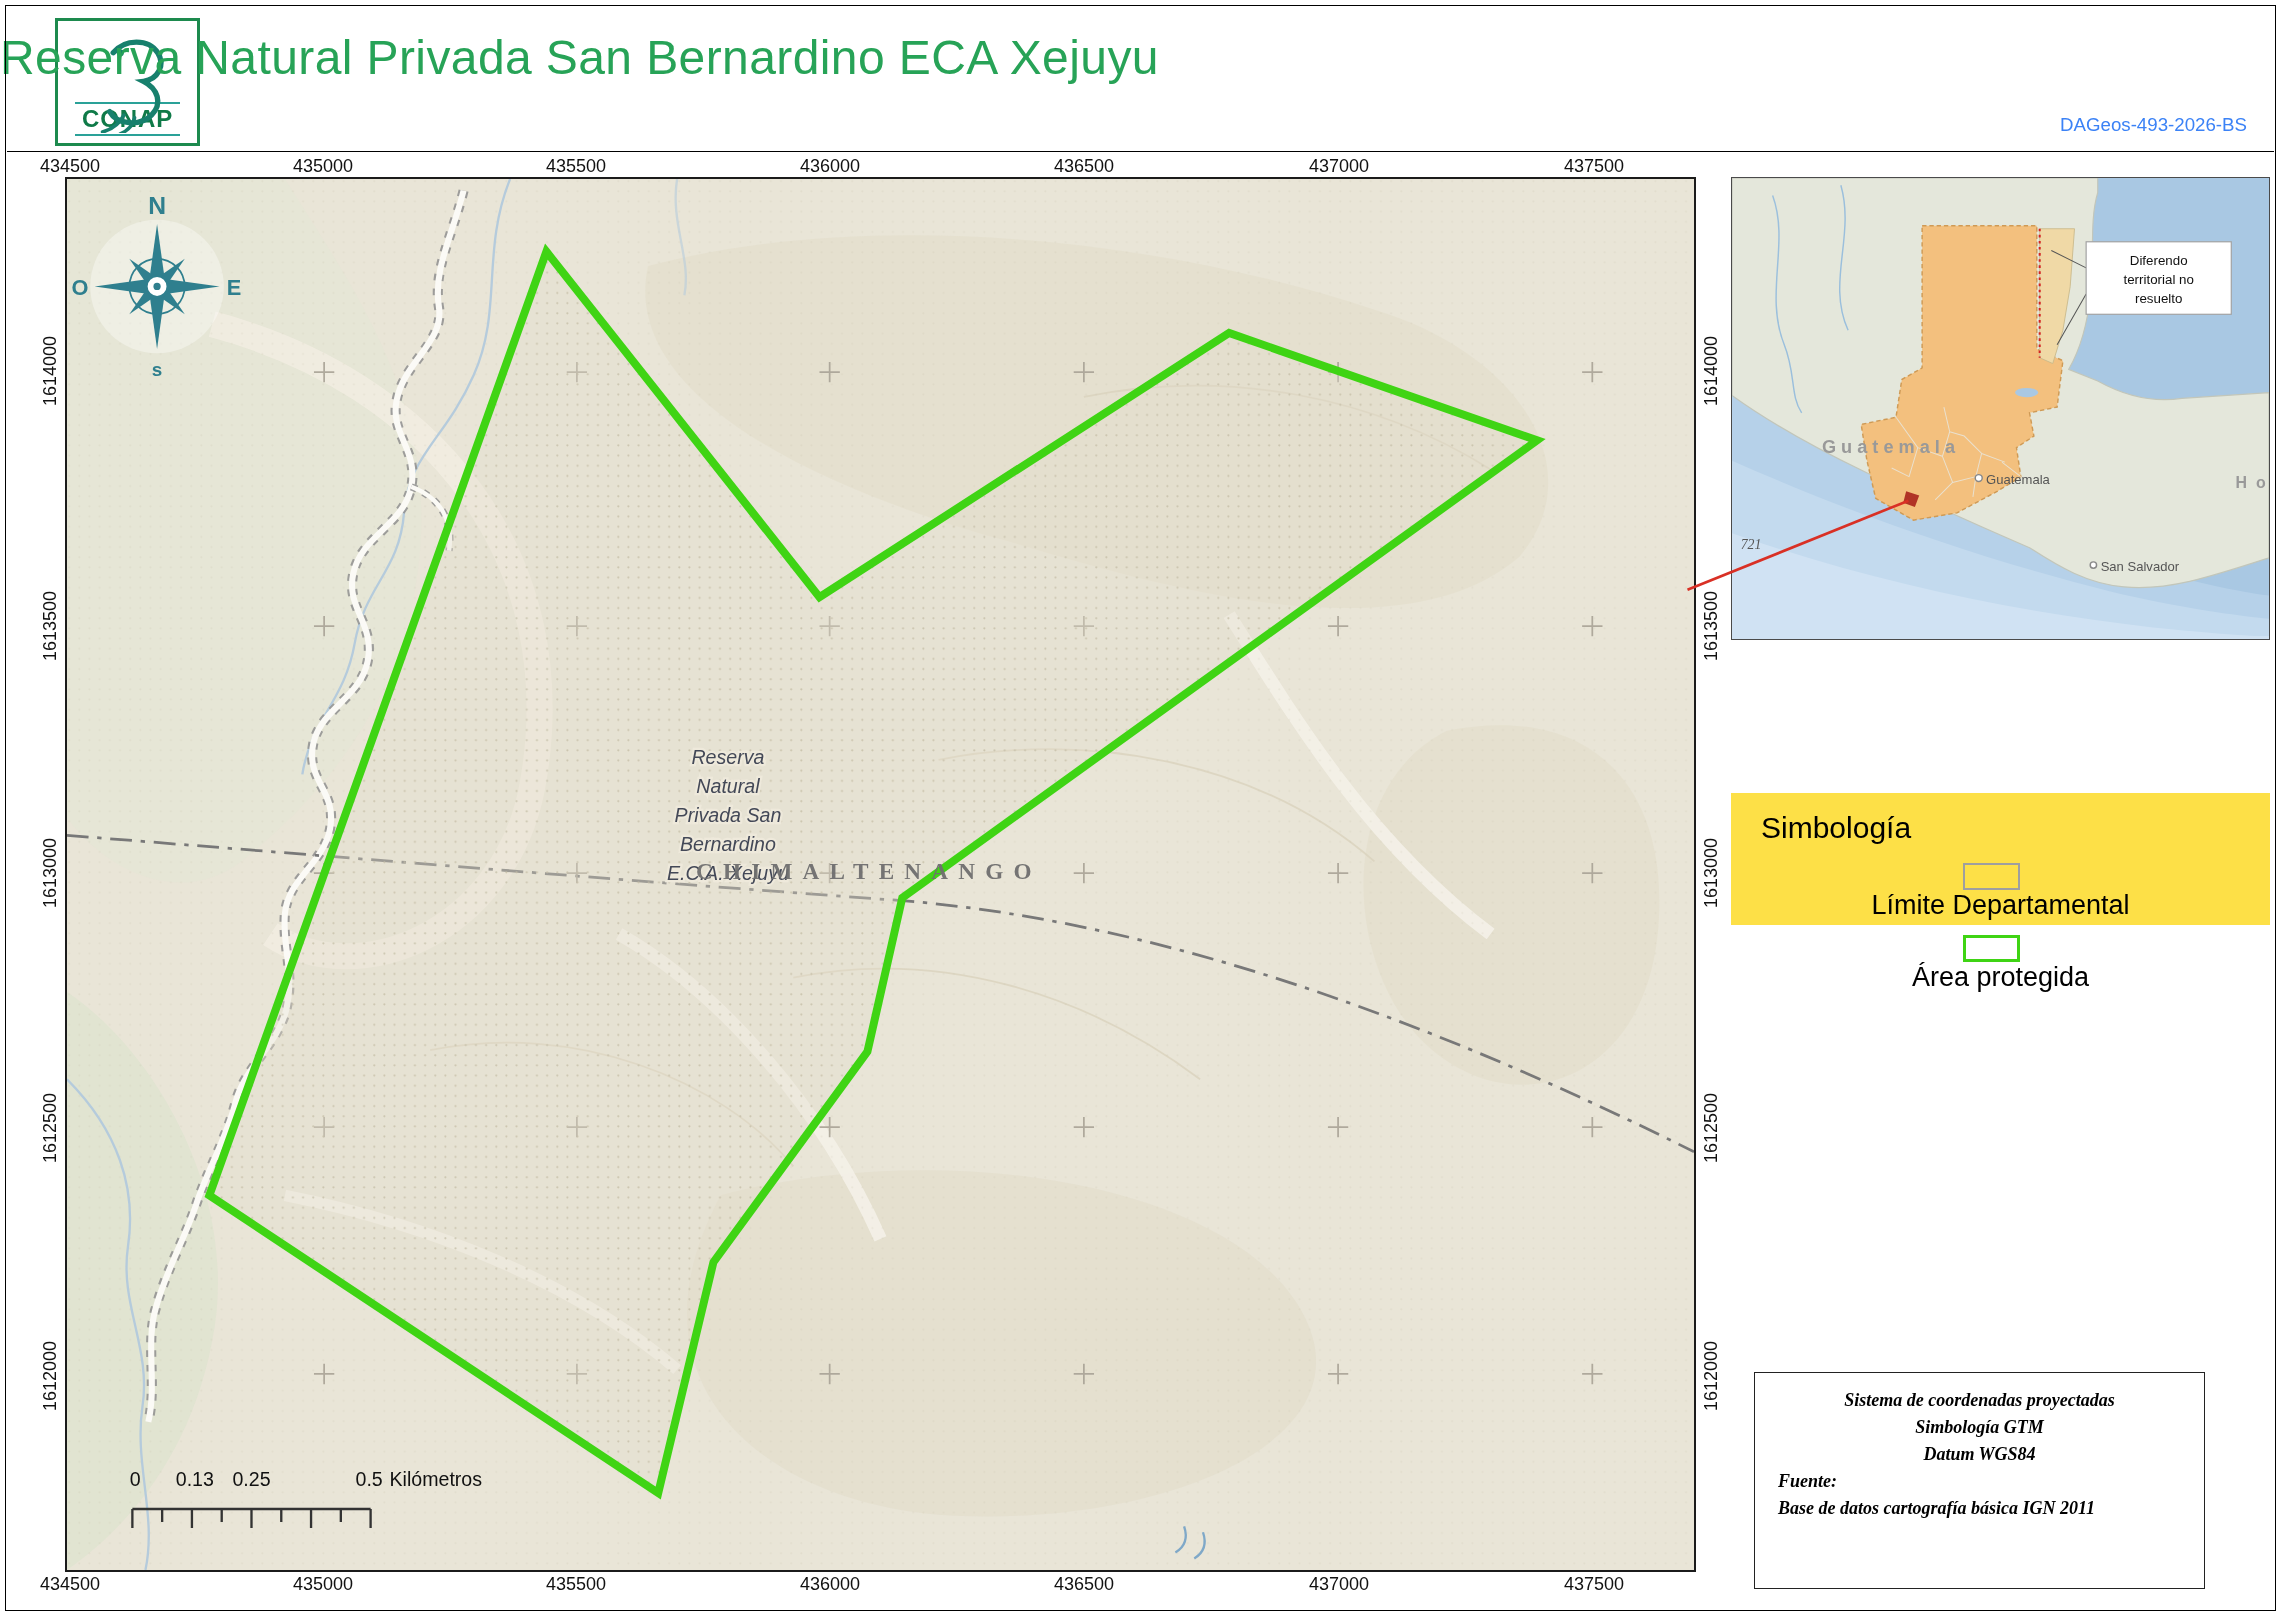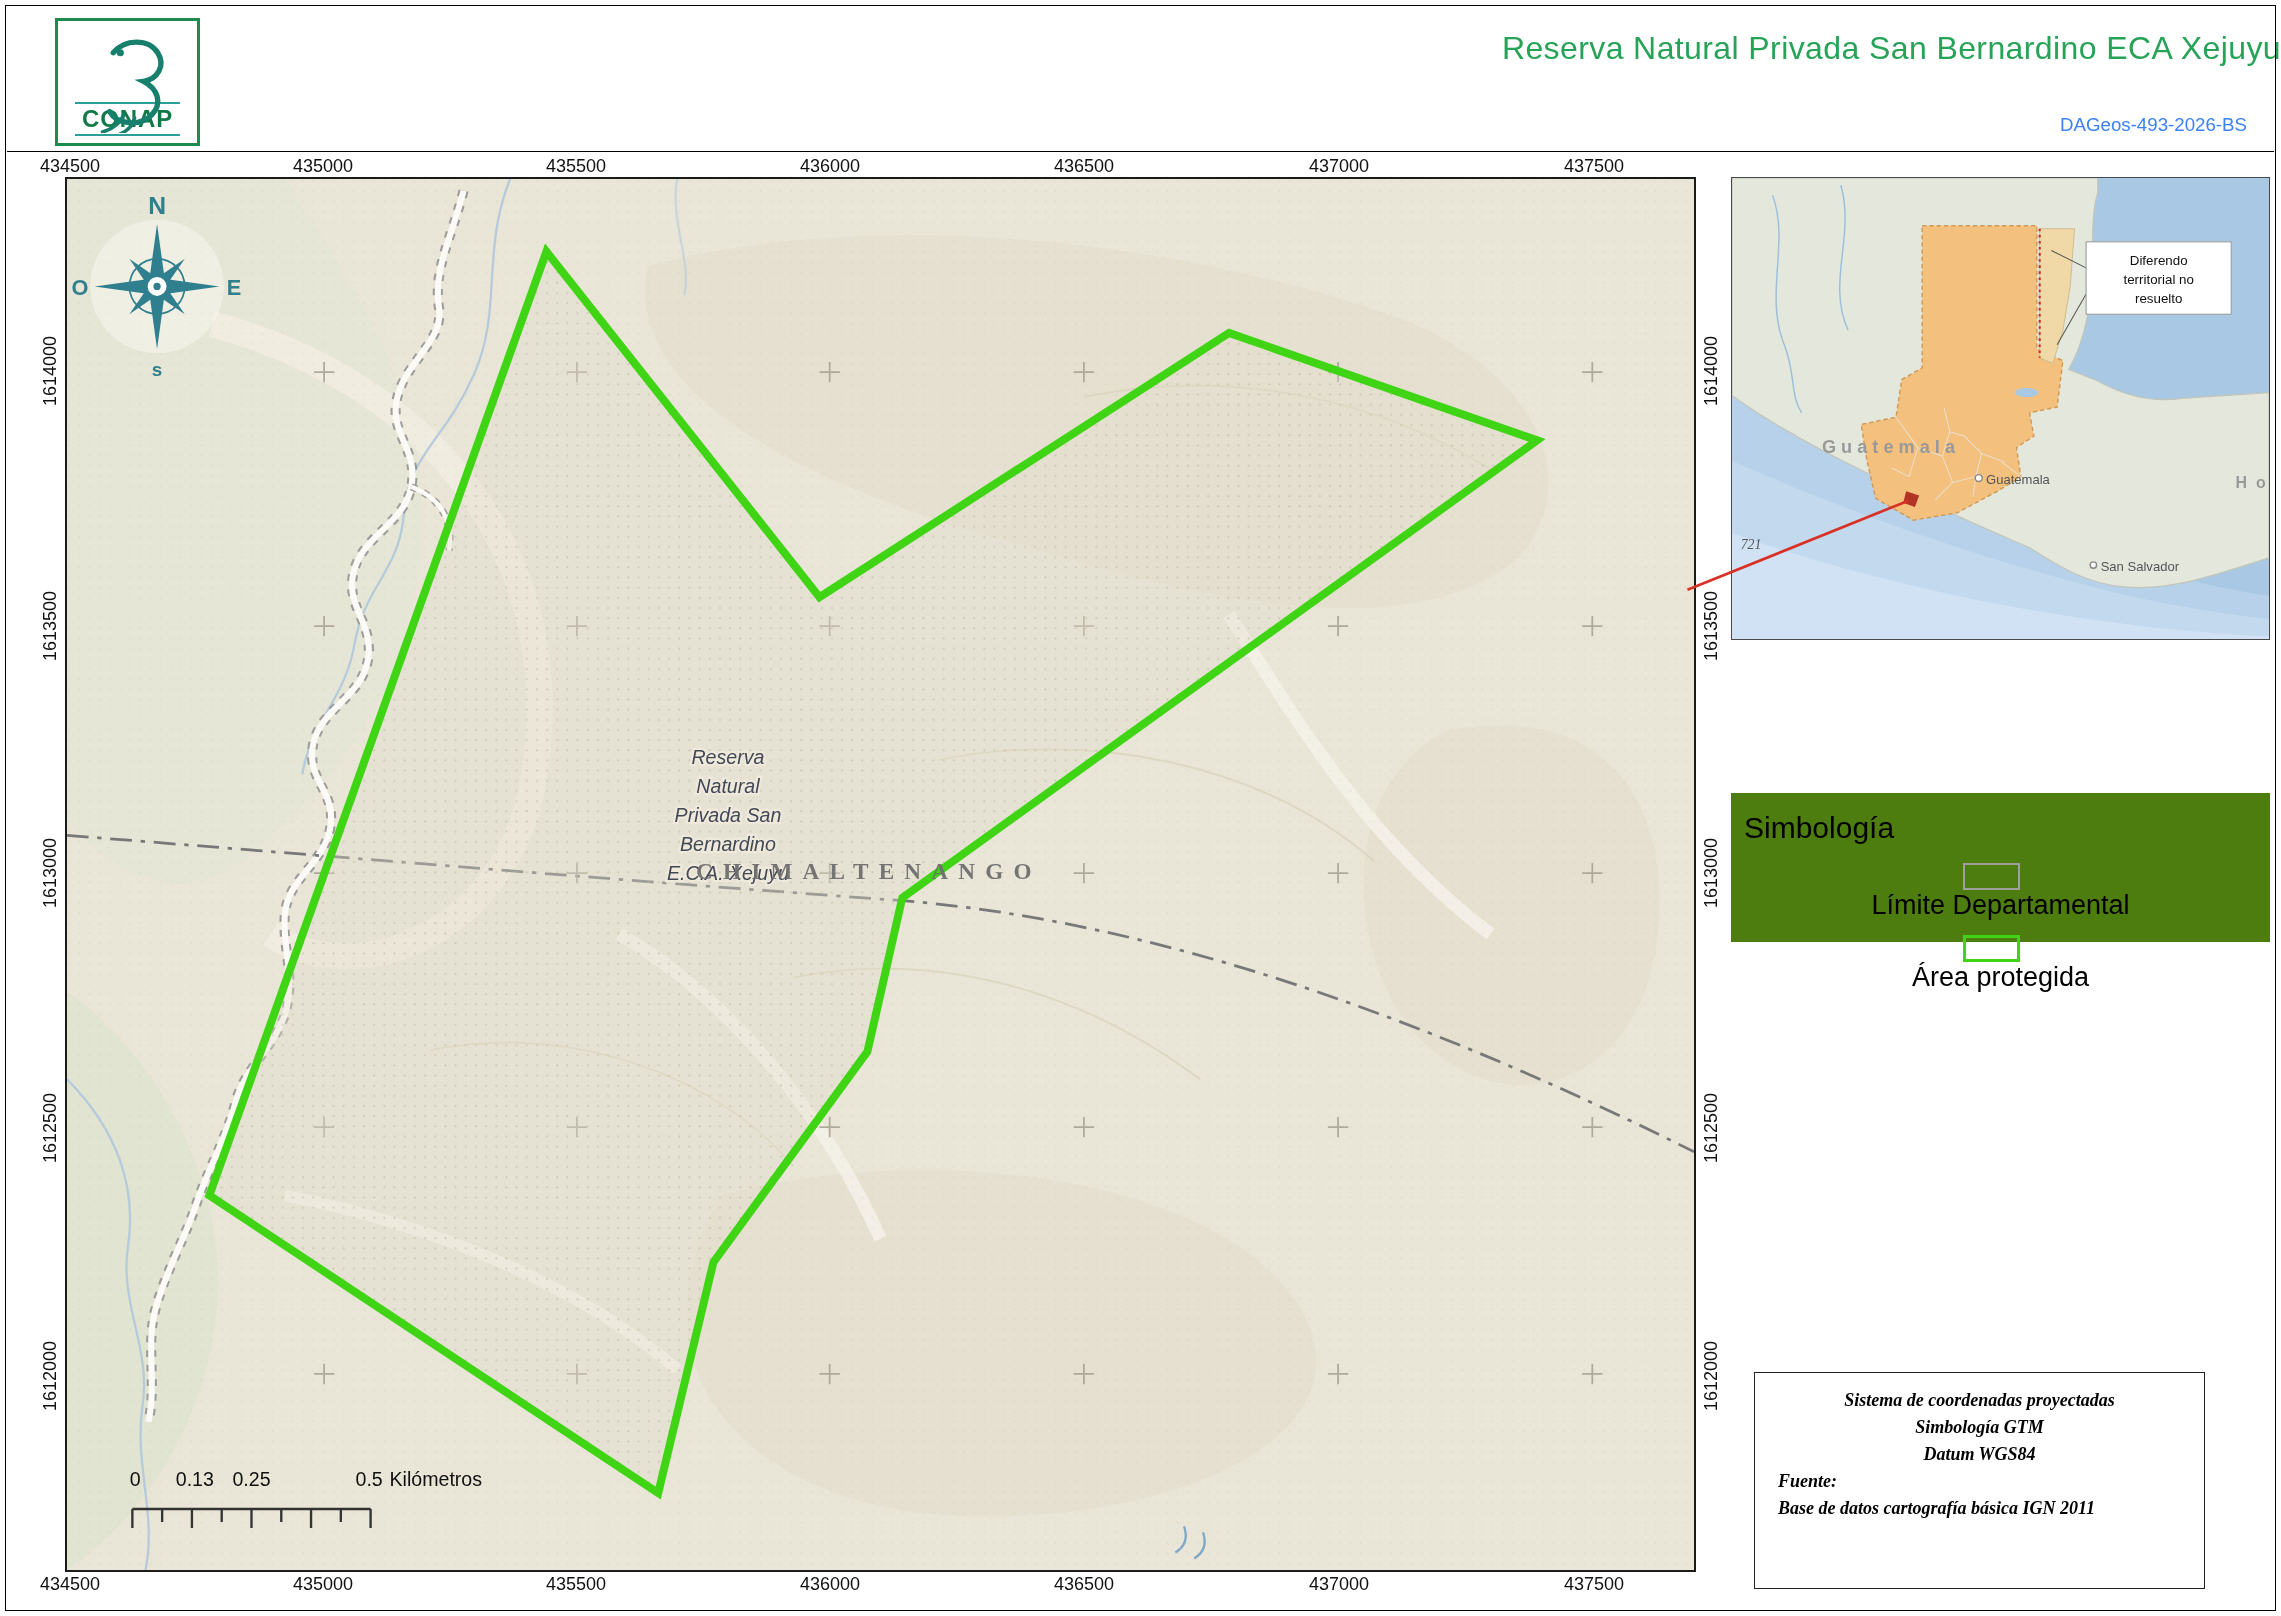--- a/index.html
+++ b/index.html
@@ -7,36 +7,36 @@
         font-family:"Liberation Sans",sans-serif;color:#111;}
   .frame{position:absolute;inset:5.3px;border:1.8px solid #000;pointer-events:none;}
   .abs{position:absolute;}
 
   
   .logo{left:55px;top:18px;width:145px;height:128px;border:3.6px solid #1d8a4e;background:#fff;
         display:flex;flex-direction:column;align-items:center;justify-content:flex-end;box-sizing:border-box;}
   .logo svg{position:absolute;top:5.3px;left:0;}
   .logo-text{font-weight:bold;font-size:24px;color:#0f7a48;letter-spacing:0.9px;
              border-top:2.7px solid #2aa198;border-bottom:2.7px solid #2aa198;padding:0.9px 7.1px;margin-bottom:7.1px;}
-  .title{left:0;right:0;top:30px;text-align:right;font-size:32px;color:#27a357;letter-spacing:0.4px;}
+  .title{left:0;right:0;top:30px;text-align:left;font-size:48px;color:#27a357;letter-spacing:0.4px;}
   .docid{right:34px;top:114px;font-size:18.7px;color:#3b82f6;}
   .headrule{left:7.1px;right:7.1px;top:151px;border-top:1.8px solid #000;height:0;}
 
   
   .mapwrap{left:65px;top:177px;width:1631px;height:1395px;border:2.7px solid #1b1b1b;box-sizing:border-box;background:#e9e5d7;}
   .mapwrap svg{display:block;width:100%;height:100%;}
   .tick{font-size:18px;color:#111;transform:translate(-50%,-50%);white-space:nowrap;}
   .tick.v{transform:translate(-50%,-50%) rotate(-90deg);}
 
   
   .inset{left:1731px;top:177px;width:539px;height:463px;border:1.8px solid #4a4a4a;box-sizing:border-box;background:#a9c8e3;}
   .inset svg{display:block;width:100%;height:100%;}
 
   
-  .legend{left:1731px;top:793px;width:539px;height:149px;background:#4d7c0f;box-sizing:border-box;padding:18px 13px;}
+  .legend{left:1731px;top:793px;width:539px;height:132px;background:#fde047;box-sizing:border-box;padding:18px 30px;}
   .legend-title{font-size:30px;color:#000;margin-bottom:18px;}
   .legend-row{display:flex;align-items:center;margin-bottom:14.3px;flex-direction:column;}
   .swatch{width:57px;height:27px;background:transparent;margin-right:18px;box-sizing:border-box;}
   .swatch.dep{border:2.7px solid #9f9f9f;}
   .swatch.prot{border:3.6px solid #3fd414;}
   .legend-label{font-size:27px;color:#000;}
 
   
   .credits{left:1754px;top:1372px;width:451px;height:217px;border:1.8px solid #222;background:#fff;
            box-sizing:border-box;padding:14.3px 23px;font-family:"Liberation Serif",serif;

